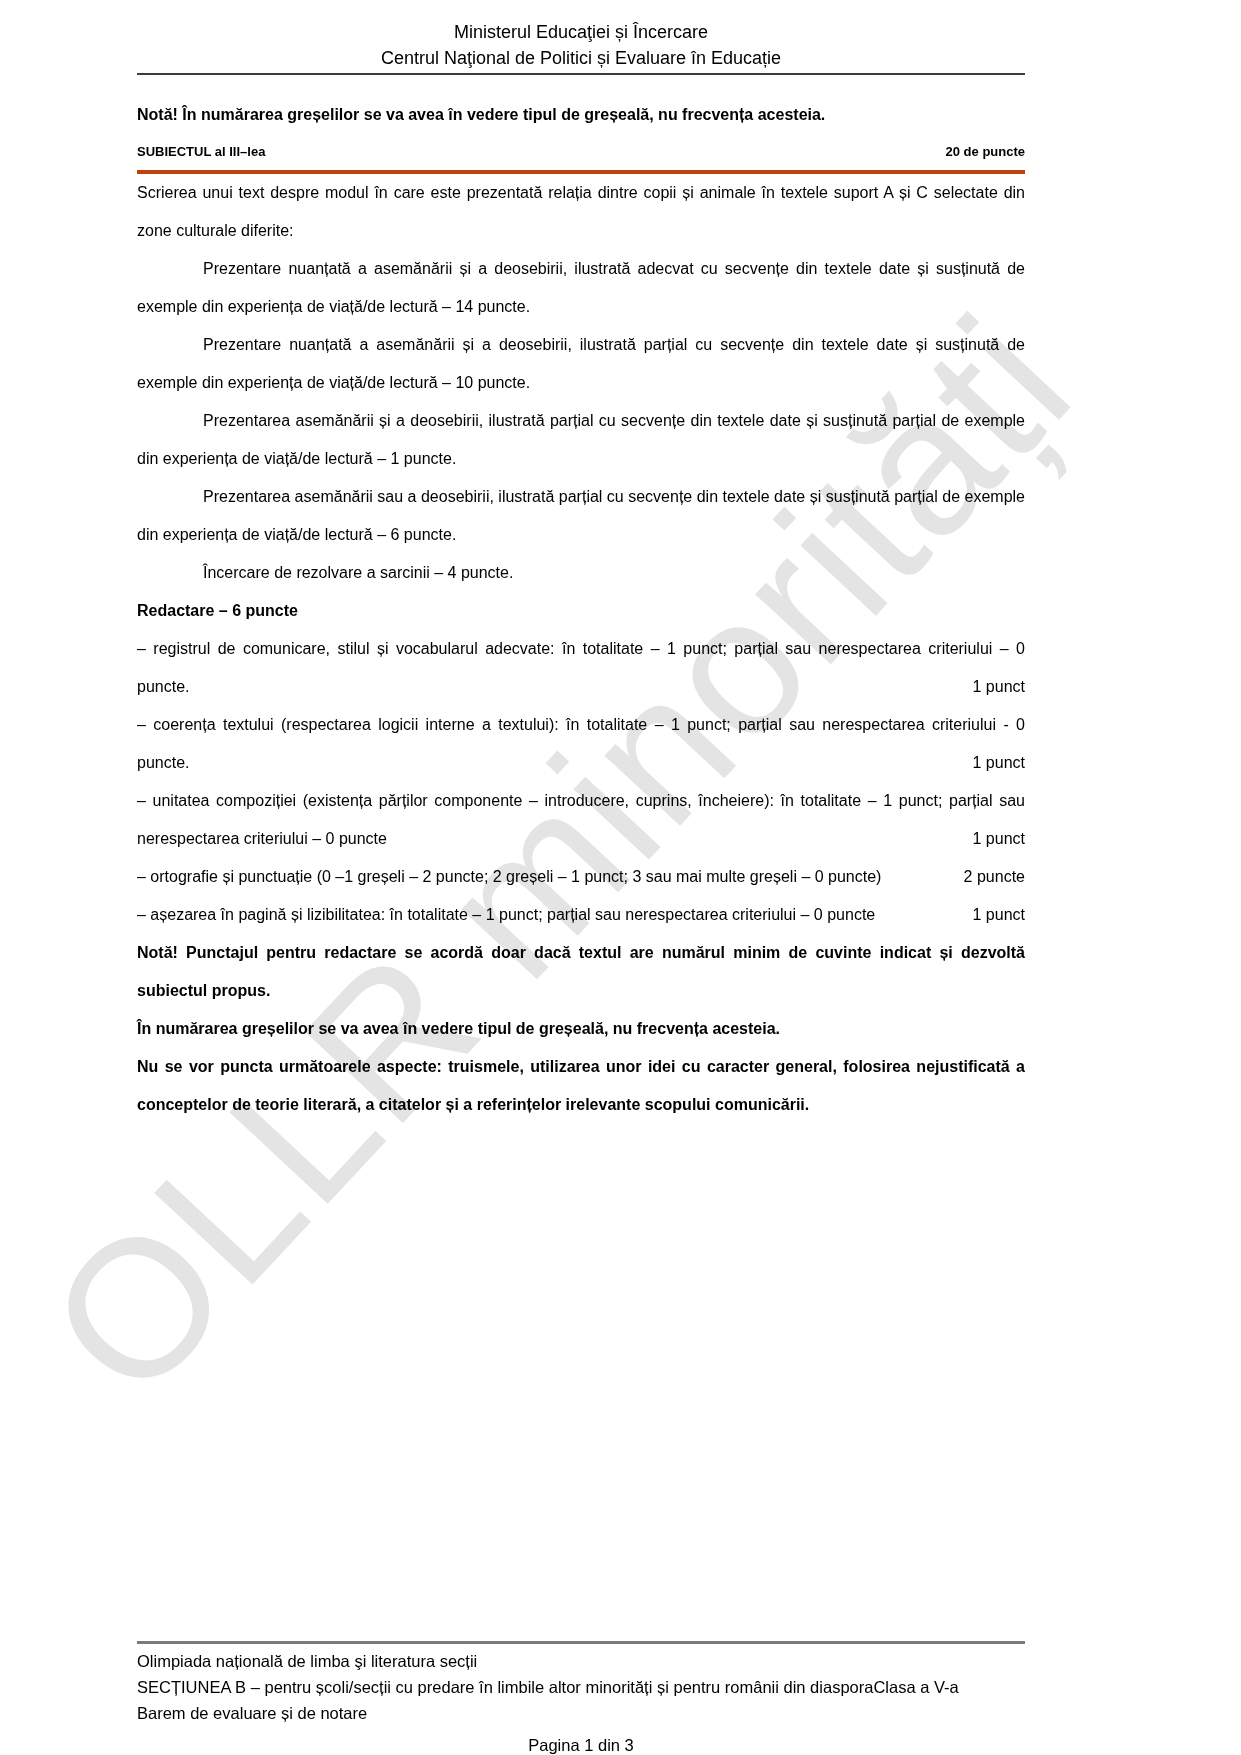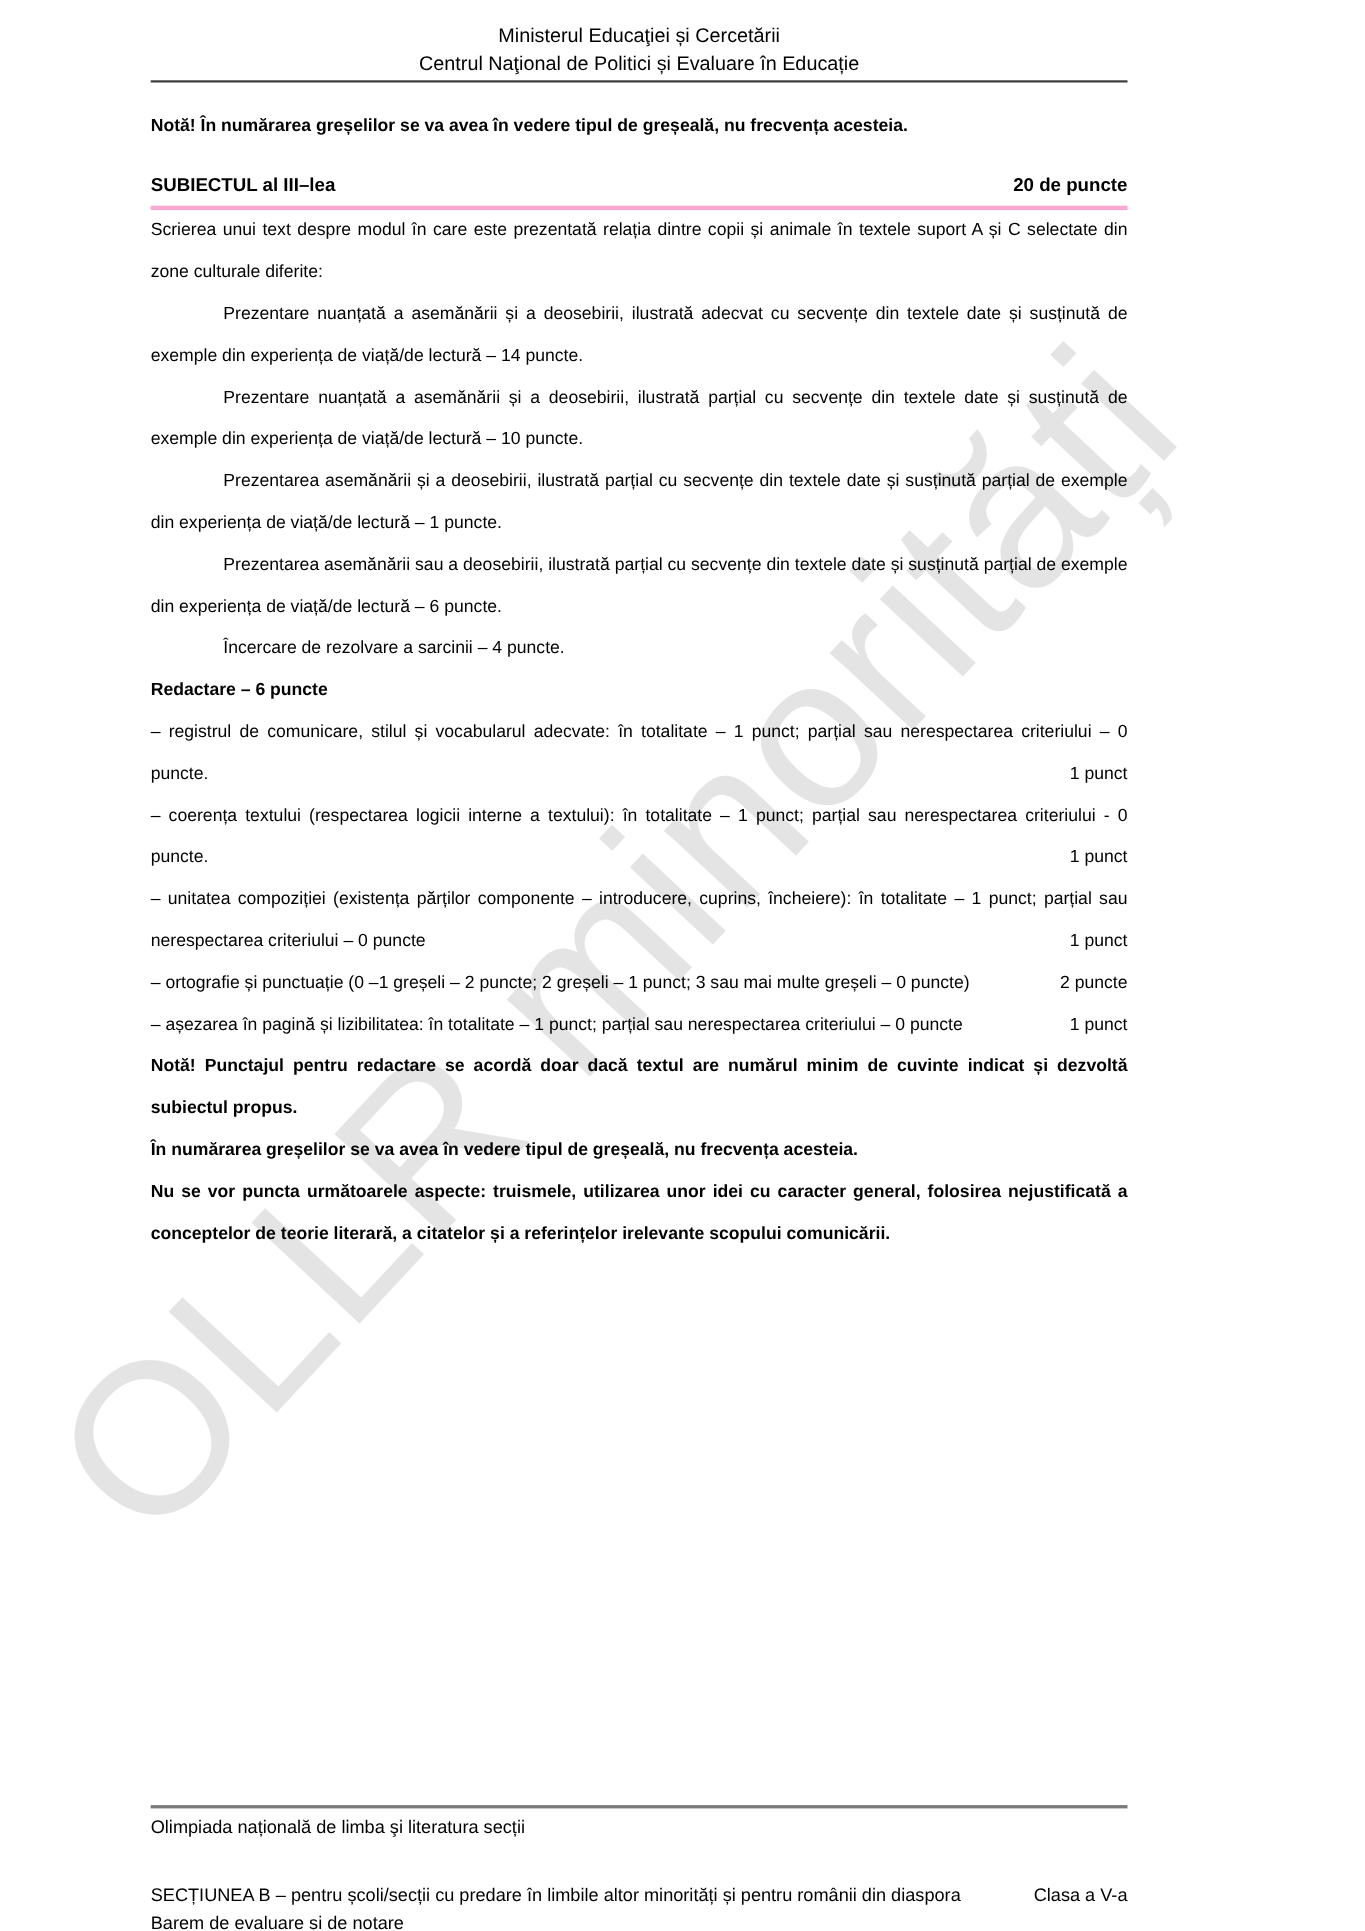--- a/index.html
+++ b/index.html
@@ -44,60 +44,58 @@
   .bodyp { font-size: 16px; line-height: 38px; }
   .just { text-align: justify; }
   .indent { text-indent: 66px; }
   .bold { font-weight: bold; }
   .note-top { margin-top: 21px; }
   .subject-row {
     display: flex;
     justify-content: space-between;
     align-items: flex-end;
     font-weight: bold;
-    font-size: 17px;
+    font-size: 13px;
     line-height: 36px;
-    border-bottom: 4px solid #f9a8d4;
-    margin-top: 17px;
+    border-bottom: 4px solid #c2410c;
+    margin-top: 0;
   }
   .crit-score { float: right; }
   .footer {
     position: absolute;
     left: 137px;
     width: 888px;
     top: 1641px;
     z-index: 2;
     font-size: 16.5px;
     line-height: 26px;
   }
   .footer-rule {
     border-top: 3px solid #7a7a7a;
     margin-bottom: 4px;
   }
   .footer-row {
     display: flex;
-    justify-content: space-between;
-    margin-top: 36px;
   }
   .footer-page {
     text-align: center;
     margin-top: 6px;
   }
 </style>
 </head>
 <body>
 
 <div class="page">
 
   <div class="watermark">OLLR minorități</div>
 
   <div class="content">
 
     <div class="header">
-      <div>Ministerul Educaţiei și Cercetării</div>
+      <div>Ministerul Educaţiei și Încercare</div>
       <div>Centrul Naţional de Politici și Evaluare în Educație</div>
     </div>
     <div class="header-rule"></div>
 
     <p class="bodyp bold note-top">Notă! În numărarea greșelilor se va avea în vedere tipul de greșeală, nu frecvența acesteia.</p>
 
     <div class="subject-row">
       <span>SUBIECTUL al III–lea</span>
       <span>20 de puncte</span>
     </div>

